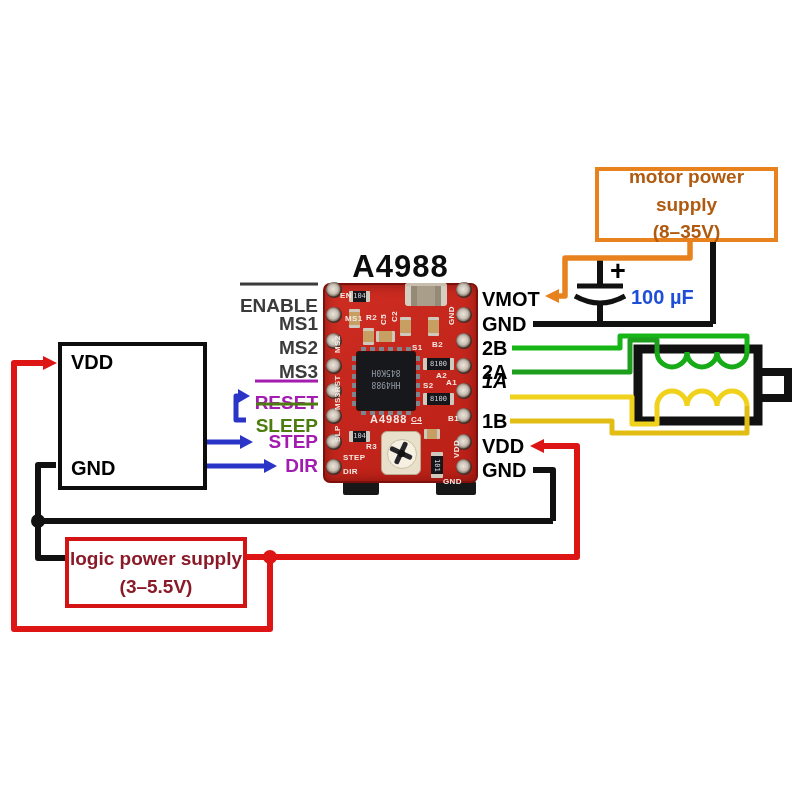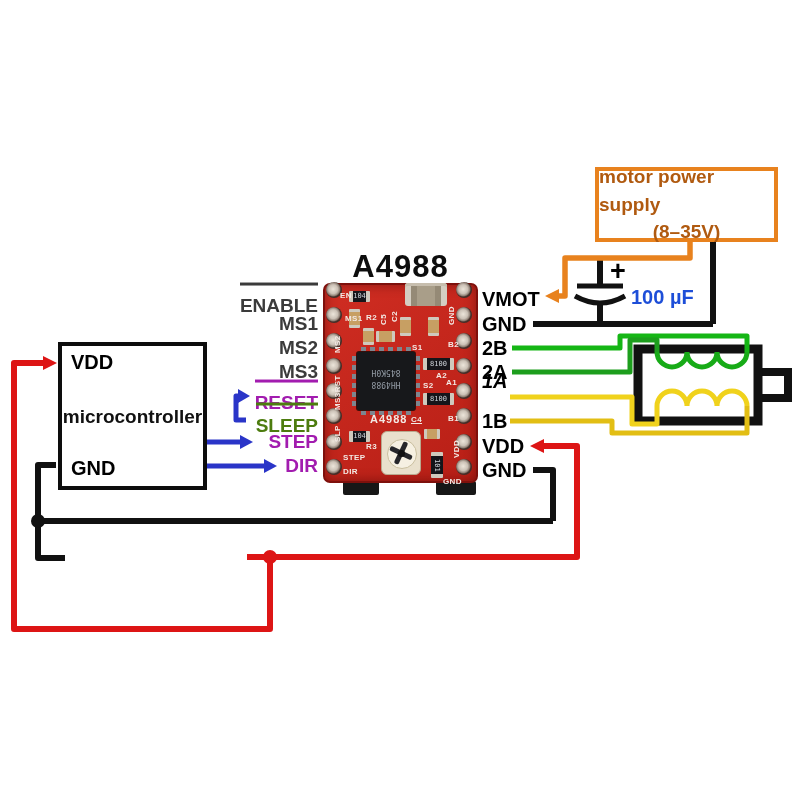--- a/index.html
+++ b/index.html
@@ -12,21 +12,21 @@
   
   .pinL{right:482px;transform:translateY(-50%);font-size:19px;font-weight:700;color:#3b3b3b;
         white-space:nowrap;line-height:1.05;}
   .pinR{left:482px;transform:translateY(-50%);font-size:20px;font-weight:800;color:#000;
         white-space:nowrap;line-height:1.05;}
   .pin-bold{font-weight:800;color:#a21caf;}
   .pin-muted{color:#4d7c0f;}
   .overline{border-top:3px solid currentColor;padding-top:10px;display:inline-block;}
   
   .supplybox{display:flex;flex-direction:column;align-items:center;justify-content:center;
-             background:#fff;line-height:1.45;}
+             background:#fff;text-align:center;line-height:1.45;}
   .motorbox{left:595px;top:167px;width:175px;height:67px;border:4px solid #e8821e;
             color:#b05a10;font-size:19px;font-weight:700;}
   .logicbox{left:65px;top:537px;width:174px;height:63px;border:4px solid #d41414;
             color:#8a1a28;font-size:19px;font-weight:700;}
   .mcu{left:58px;top:342px;width:141px;height:140px;border:4px solid #0d0d0d;background:#fff;}
   .mcu .vdd{left:9px;top:5px;font-size:20px;font-weight:800;color:#000;}
   .mcu .gnd{left:9px;bottom:6px;font-size:20px;font-weight:800;color:#000;}
   .mcu .name{left:0;right:0;top:60px;text-align:center;font-size:19px;font-weight:700;color:#111;}
   
   .capplus{left:610px;top:256px;font-size:27px;font-weight:900;color:#000;}
@@ -190,21 +190,21 @@
   <div class="abs silk" style="left:340px;top:291px;">EN</div>
   <div class="abs silk" style="left:345px;top:314px;">MS1</div>
   <div class="abs silk rot" style="left:333px;top:353px;">MS2</div>
   <div class="abs silk rot" style="left:333px;top:410px;">MS3RST</div>
   <div class="abs silk rot" style="left:333px;top:442px;">SLP</div>
   <div class="abs silk" style="left:366px;top:301px;margin-top:12px;">R2</div>
   <div class="abs silk rot" style="left:390px;top:322px;">C2</div>
   <div class="abs silk rot" style="left:379px;top:325px;">C5</div>
   <div class="abs silk rot" style="left:447px;top:325px;">GND</div>
   <div class="abs silk" style="left:412px;top:343px;text-align:center;">S1</div>
-  <div class="abs silk" style="left:448px;top:340px;">B2</div>
+  <div class="abs silk" style="left:432px;top:340px;">B2</div>
   <div class="abs silk" style="left:436px;top:371px;">A2</div>
   <div class="abs silk" style="left:423px;top:381px;">S2</div>
   <div class="abs silk" style="left:446px;top:378px;">A1</div>
   <div class="abs silk" style="left:411px;top:415px;text-decoration:underline;">C4</div>
   <div class="abs silk" style="left:448px;top:414px;">B1</div>
   <div class="abs silk big" style="left:370px;top:413px;">A4988</div>
   <div class="abs silk" style="left:366px;top:442px;">R3</div>
   <div class="abs silk" style="left:343px;top:453px;">STEP</div>
   <div class="abs silk" style="left:343px;top:467px;">DIR</div>
   <div class="abs silk rot" style="left:452px;top:458px;">VDD</div>
@@ -226,23 +226,26 @@
   <div class="abs pinR" style="top:381px;font-style:italic;">1A</div>
   <div class="abs pinR" style="top:421px;">1B</div>
   <div class="abs pinR" style="top:446px;">VDD</div>
   <div class="abs pinR" style="top:470px;">GND</div>
 
   <div class="abs supplybox motorbox">
     <div>motor power supply</div>
     <div>(8–35V)</div>
   </div>
 
+  <div class="abs supplybox logicbox">
+    <div>logic power supply</div>
+    <div>(3–5.5V)</div>
+  </div>
 
   <div class="abs mcu">
     <div class="abs vdd">VDD</div>
-    <div class="abs name">microcontroller</div>
     <div class="abs gnd">GND</div>
   </div>
 
   <div class="abs capplus">+</div>
   <div class="abs capval">100 µF</div>
 
 </div>
 
 </body></html>

